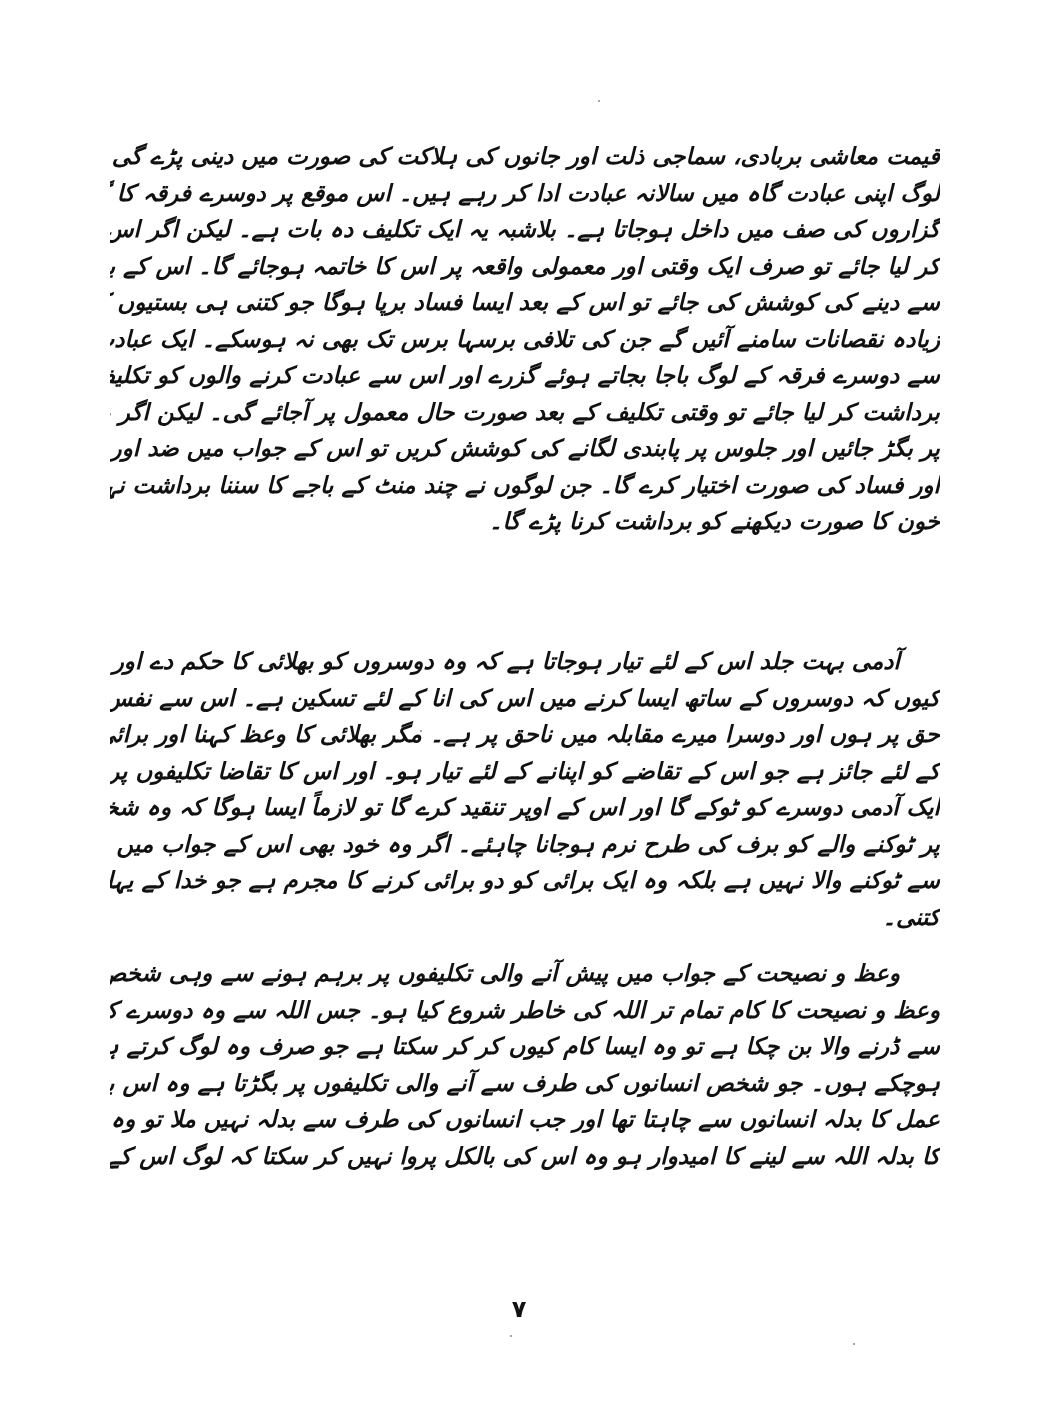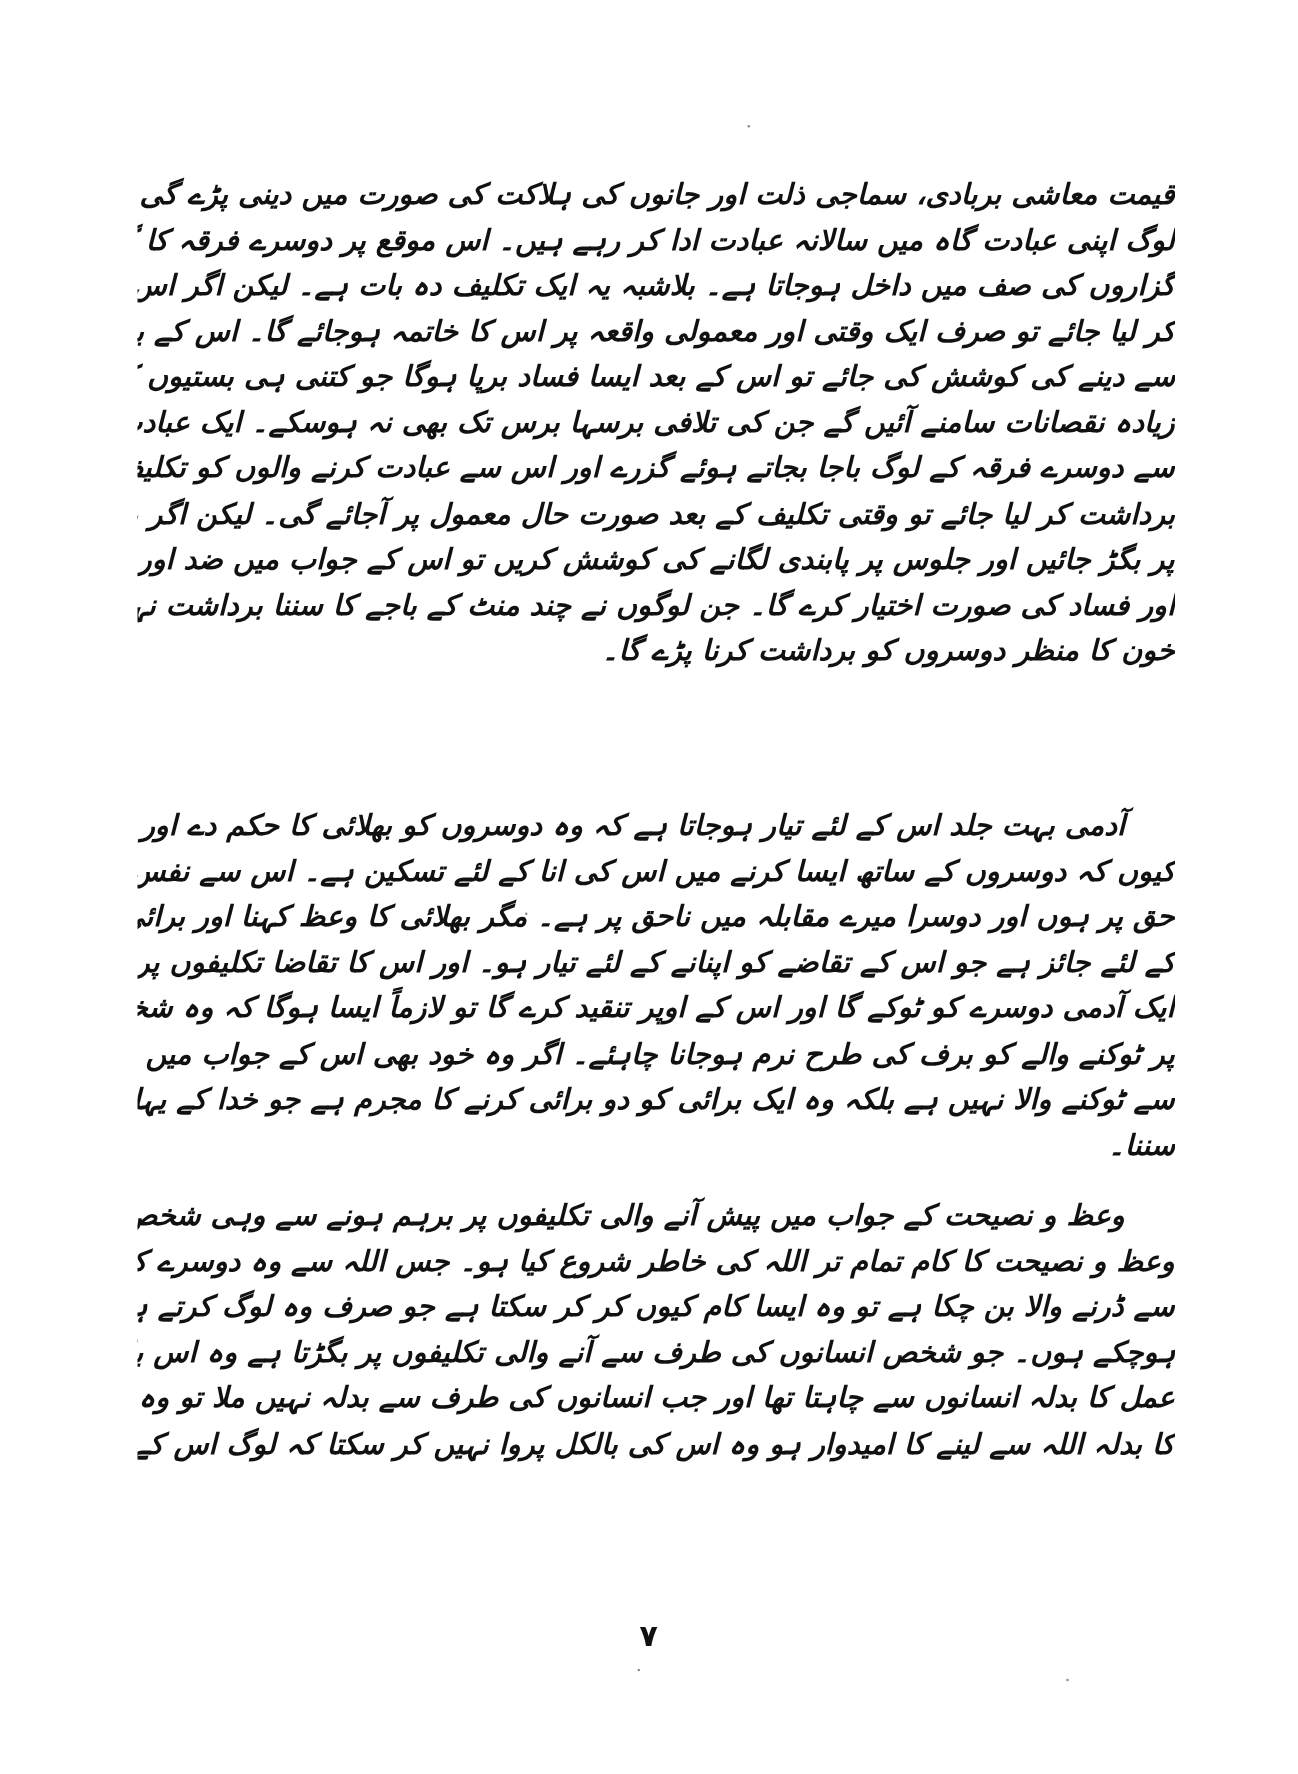--- a/index.html
+++ b/index.html
@@ -80,32 +80,32 @@
     <span class="line">قیمت معاشی بربادی، سماجی ذلت اور جانوں کی ہلاکت کی صورت میں دینی پڑے گی۔ اسی طرح مثلاً ایک فرقہ کے</span>
     <span class="line">لوگ اپنی عبادت گاہ میں سالانہ عبادت ادا کر رہے ہیں۔ اس موقع پر دوسرے فرقہ کا گندا جانور چھوٹ کر عبادت</span>
     <span class="line">گزاروں کی صف میں داخل ہوجاتا ہے۔ بلاشبہ یہ ایک تکلیف دہ بات ہے۔ لیکن اگر اس تکلیف کو برداشت</span>
     <span class="line">کر لیا جائے تو صرف ایک وقتی اور معمولی واقعہ پر اس کا خاتمہ ہوجائے گا۔ اس کے برعکس اگر اس کا جواب پتھر</span>
     <span class="line">سے دینے کی کوشش کی جائے تو اس کے بعد ایسا فساد برپا ہوگا جو کتنی ہی بستیوں کو خاکستر بنا دے گا اور اتنے</span>
     <span class="line">زیادہ نقصانات سامنے آئیں گے جن کی تلافی برسہا برس تک بھی نہ ہوسکے۔ ایک عبادت گاہ ہے۔ اس کے پاس</span>
     <span class="line">سے دوسرے فرقہ کے لوگ باجا بجاتے ہوئے گزرے اور اس سے عبادت کرنے والوں کو تکلیف پہنچی۔ اگر اس کو</span>
     <span class="line">برداشت کر لیا جائے تو وقتی تکلیف کے بعد صورت حال معمول پر آجائے گی۔ لیکن اگر عبادت کرنے والے اس</span>
     <span class="line">پر بگڑ جائیں اور جلوس پر پابندی لگانے کی کوشش کریں تو اس کے جواب میں ضد اور عناد ابھرے گا جو بالآخر لڑائی</span>
     <span class="line">اور فساد کی صورت اختیار کرے گا۔ جن لوگوں نے چند منٹ کے باجے کا سننا برداشت نہیں کیا تھا انھیں آگ اور</span>
-    <span class="line last">خون کا منظر دوسروں کو برداشت کرنا پڑے گا۔</span>
+    <span class="line last">خون کا صورت دیکھنے کو برداشت کرنا پڑے گا۔</span>
   </div>
 
   <div class="text-block" id="para2">
     <span class="line indent">آدمی بہت جلد اس کے لئے تیار ہوجاتا ہے کہ وہ دوسروں کو بھلائی کا حکم دے اور اس کو برائی سے روکے۔</span>
     <span class="line">کیوں کہ دوسروں کے ساتھ ایسا کرنے میں اس کی انا کے لئے تسکین ہے۔ اس سے نفس کو یہ لذت ملتی ہے کہ میں</span>
     <span class="line">حق پر ہوں اور دوسرا میرے مقابلہ میں ناحق پر ہے۔ مگر بھلائی کا وعظ کہنا اور برائی سے روکنا صرف اس شخص</span>
     <span class="line">کے لئے جائز ہے جو اس کے تقاضے کو اپنانے کے لئے تیار ہو۔ اور اس کا تقاضا تکلیفوں پر صبر کرنا ہے۔ جب بھی</span>
     <span class="line">ایک آدمی دوسرے کو ٹوکے گا اور اس کے اوپر تنقید کرے گا تو لازماً ایسا ہوگا کہ وہ شخص برہم ہوگا۔ ایسے موقع</span>
     <span class="line">پر ٹوکنے والے کو برف کی طرح نرم ہوجانا چاہئے۔ اگر وہ خود بھی اس کے جواب میں برہم ہوجائے تو وہ برائی</span>
     <span class="line">سے ٹوکنے والا نہیں ہے بلکہ وہ ایک برائی کو دو برائی کرنے کا مجرم ہے جو خدا کے یہاں کسی حال میں قابل معافی</span>
-    <span class="line last">سننا۔</span>
+    <span class="line last">کتنی۔</span>
   </div>
 
   <div class="text-block" id="para3">
     <span class="line indent">وعظ و نصیحت کے جواب میں پیش آنے والی تکلیفوں پر برہم ہونے سے وہی شخص بچ سکتا ہے جس نے</span>
     <span class="line">وعظ و نصیحت کا کام تمام تر اللہ کی خاطر شروع کیا ہو۔ جس اللہ سے وہ دوسرے کو ڈرا رہا ہے جب وہ خود اس</span>
     <span class="line">سے ڈرنے والا بن چکا ہے تو وہ ایسا کام کیوں کر کر سکتا ہے جو صرف وہ لوگ کرتے ہیں جو اللہ سے بے خوف</span>
     <span class="line">ہوچکے ہوں۔ جو شخص انسانوں کی طرف سے آنے والی تکلیفوں پر بگڑتا ہے وہ اس بات کا ثبوت دیتا ہے کہ وہ اپنے</span>
     <span class="line">عمل کا بدلہ انسانوں سے چاہتا تھا اور جب انسانوں کی طرف سے بدلہ نہیں ملا تو وہ بگڑ گیا۔ مگر جو آدمی اپنے عمل</span>
     <span class="line last">کا بدلہ اللہ سے لینے کا امیدوار ہو وہ اس کی بالکل پروا نہیں کر سکتا کہ لوگ اس کے کام کی تعریف کر رہے ہیں یا تنقید۔</span>
   </div>

